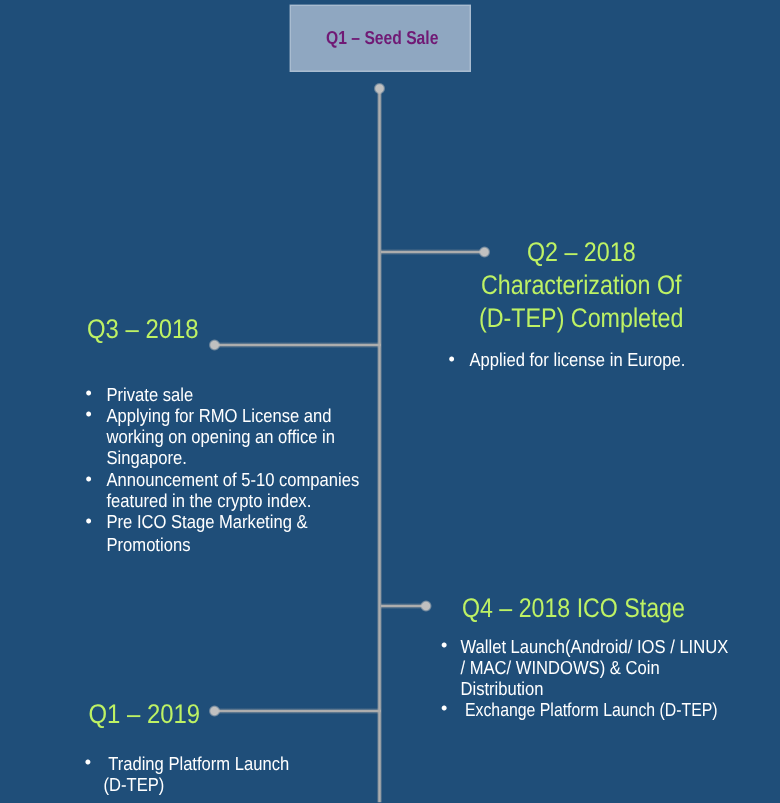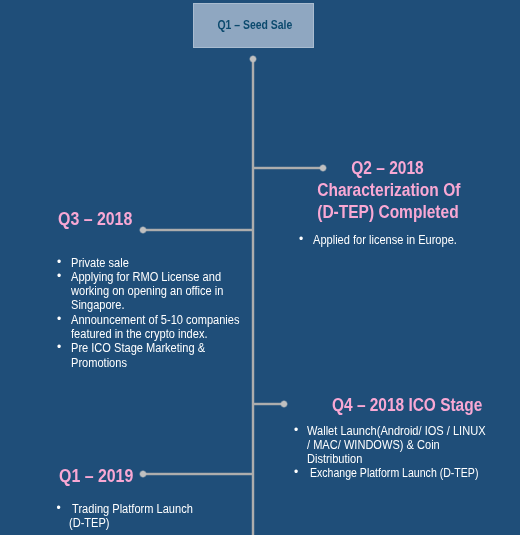--- a/index.html
+++ b/index.html
@@ -3,23 +3,23 @@
 <meta charset="utf-8">
 <style>
   html,body{margin:0;padding:0;}
   body{width:520px;height:535px;background:#1F4E79;font-family:"Liberation Sans",sans-serif;overflow:hidden;-webkit-font-smoothing:antialiased;}
   .stage{position:relative;width:520px;height:535px;}
   .vline{position:absolute;left:251px;top:58px;width:4px;height:477px;background:linear-gradient(to right,rgba(169,169,169,0) 0%,rgba(169,169,169,0.45) 25%,#ADADAD 37%,#ADADAD 63%,rgba(169,169,169,0.45) 75%,rgba(169,169,169,0) 100%);}
   .dot{position:absolute;width:8px;height:8px;border-radius:50%;background:radial-gradient(circle closest-side,#C0C0C0 0%,#C0C0C0 62%,rgba(192,192,192,0.55) 80%,rgba(192,192,192,0) 100%);}
   .hline{position:absolute;height:4px;background:linear-gradient(to bottom,rgba(169,169,169,0) 0%,rgba(169,169,169,0.45) 25%,#ADADAD 37%,#ADADAD 63%,rgba(169,169,169,0.45) 75%,rgba(169,169,169,0) 100%);}
   .titlebox{position:absolute;left:193px;top:3.4px;width:121px;height:44.6px;background:#8FA7C1;box-shadow:inset 0 0 0 1px #A9BCD0;}
   .titlebox .t{position:absolute;left:0;top:0;width:121px;height:44px;display:flex;align-items:center;justify-content:center;
-     color:#0c4a6e;font-weight:bold;font-size:12.5px;}
+     color:#701a75;font-weight:bold;font-size:12.5px;}
   .titlebox .t i{font-style:normal;display:inline-block;transform:scaleX(0.835);margin-left:3px;}
-  .hdr{position:absolute;color:#f9a8d4;font-weight:bold;font-size:18px;line-height:22px;white-space:nowrap;}
+  .hdr{position:absolute;color:#bef264;font-weight:normal;font-size:18px;line-height:22px;white-space:nowrap;}
   .hdr span{display:block;transform-origin:left top;transform:scaleX(var(--sx,0.862));}
   .hdr.ctr span{transform-origin:center top;}
   .blist{position:absolute;}
   .bi{position:relative;color:#FFFFFF;font-size:12.5px;line-height:14.3px;}
   .bi .bullet{position:absolute;left:-1px;top:-1px;width:12px;text-align:left;font-size:12px;}
   .bi .btxt{display:block;margin-left:var(--ind,13px);transform-origin:left top;transform:scaleX(var(--bsx,0.885));white-space:pre-wrap;}
 </style>
 </head>
 <body>
 
@@ -67,21 +67,21 @@
         <span class="btxt">Announcement of 5-10 companies featured in the crypto index.</span>
       </div>
     <div class="bi">
         <span class="bullet">•</span>
         <span class="btxt">Pre ICO Stage Marketing &amp; Promotions</span>
       </div>
   </div>
 
   <div class="hline" style="left:254px;top:401.7px;width:30px;"></div>
   <div class="dot" style="left:279.8px;top:399.6px;"></div>
-  <div class="hdr" style="left:308px;top:394px;margin-left:24px;--sx:0.858;">
+  <div class="hdr" style="left:308px;top:394px;--sx:0.858;">
     <span>Q4 – 2018 ICO Stage</span>
   </div>
   <div class="blist" style="left:295px;top:423.5px;width:217px;">
     <div class="bi">
         <span class="bullet">•</span>
         <span class="btxt" style="--ind:12px;">Wallet Launch(Android/ IOS / LINUX / MAC/ WINDOWS) &amp; Coin Distribution</span>
       </div>
     <div class="bi">
         <span class="bullet">•</span>
         <span class="btxt" style="--bsx:0.845;--ind:12px;"> Exchange Platform Launch (D-TEP)</span>

